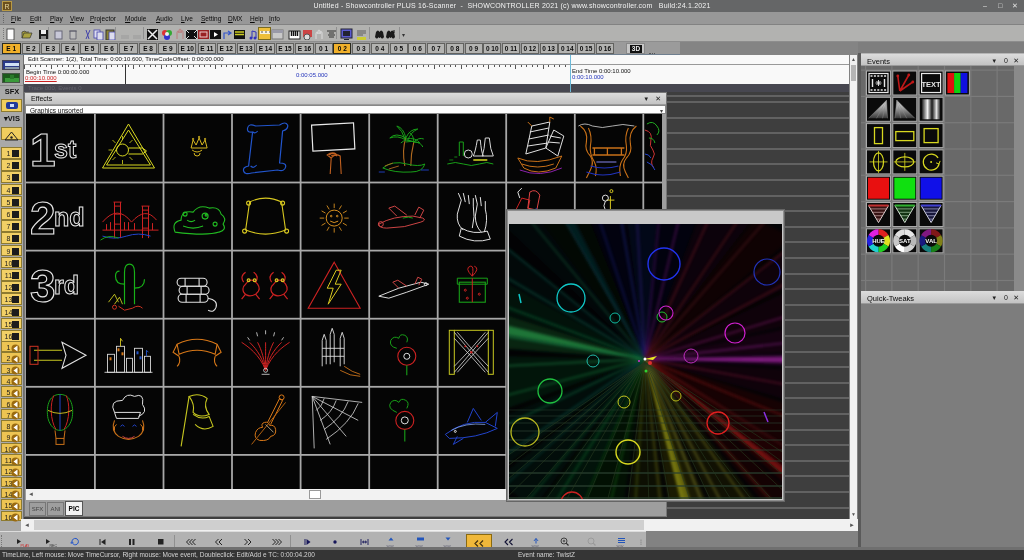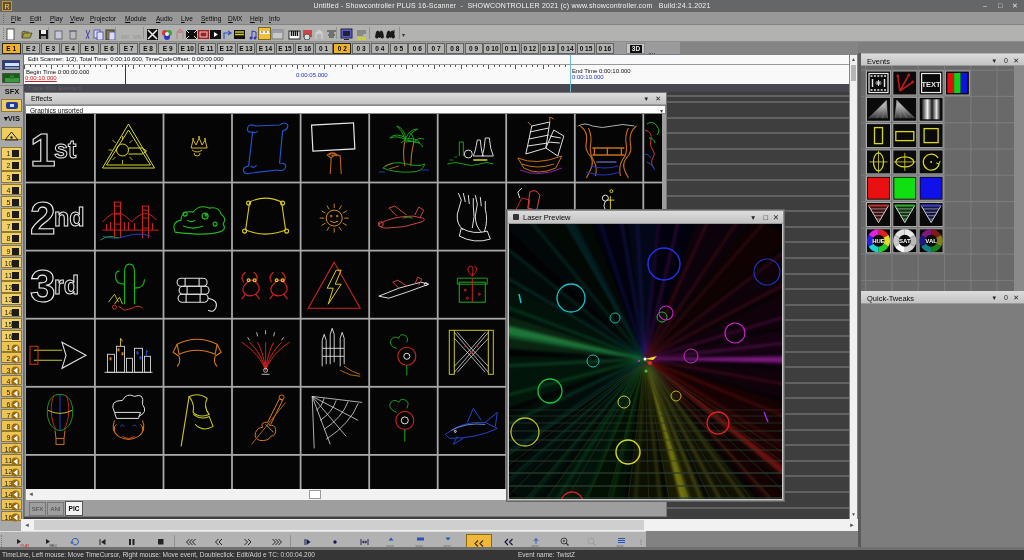--- a/index.html
+++ b/index.html
@@ -962,27 +962,20 @@
       <div class="sarrow" style="right:0;top:0;width:10px;height:11px;line-height:11px;">►</div>
       <div style="position:absolute;left:283px;top:1px;width:12px;height:9px;background:#fff;border:1px solid #999;"></div>
     </div>
     <div style="position: absolute; left: 1px; top: 407px; width: 636px; height: 16px; background: rgb(158, 158, 158);">
       <div style="position:absolute;left:3px;top:2px;width:17px;height:14px;background:#9e9e9e;border:1px solid #777;color:#444;font-size:6px;line-height:13px;text-align:center;">SFX</div>
       <div style="position:absolute;left:21px;top:2px;width:17px;height:14px;background:#9e9e9e;border:1px solid #777;color:#444;font-size:6px;line-height:13px;text-align:center;">ANI</div>
       <div style="position:absolute;left:39px;top:1px;width:18px;height:15px;background:#f2f2f2;border:1px solid #555;color:#000;font-size:6.5px;line-height:13px;text-align:center;font-weight:bold;">PIC</div>
     </div>
   </div>
 <div class="abs" id="laserwin" style="left:507px;top:210px;width:277px;height:291px;background:#c9c9c9;border:1px solid #8e8e8e;box-shadow:0 0 0 1px #666;">
-    <div class="wtitle" style="position: absolute; left: 0px; top: 0px; width: 275px; height: 13px; border-bottom: 1px solid rgb(154, 154, 154);">
-      <span style="position:absolute;left:5px;top:3px;width:6px;height:6px;background:#333;border-radius:1px;"></span>
-      <span style="position:absolute;left:15px;top:2px;font-size:7.5px;">Laser Preview</span>
-      <span style="position:absolute;right:28px;top:2px;font-size:7.5px;color:#222;">▾</span>
-      <span style="position:absolute;right:15px;top:2px;font-size:7.5px;color:#222;">□</span>
-      <span style="position:absolute;right:4px;top:2px;font-size:7.5px;color:#222;">✕</span>
-    </div>
     <div style="position: absolute; left: 1px; top: 13px; width: 273px; height: 275px; background: rgb(0, 0, 0); overflow: hidden;"><svg width="273" height="275" viewBox="0 0 273 275">
         <rect width="273" height="275" fill="#020204"></rect>
         <defs>
           <filter id="bl" x="-5%" y="-5%" width="110%" height="110%">
             <feGaussianBlur stdDeviation="1.6"></feGaussianBlur>
           </filter>
         </defs>
         <g filter="url(#bl)">
           <path d="M136 135 L-12 88 L-12 124 Z" fill="#1fb84a" opacity="0.191"></path>
           <path d="M136 135 L-12 54 L-12 86 Z" fill="#0f7a35" opacity="0.128"></path>

